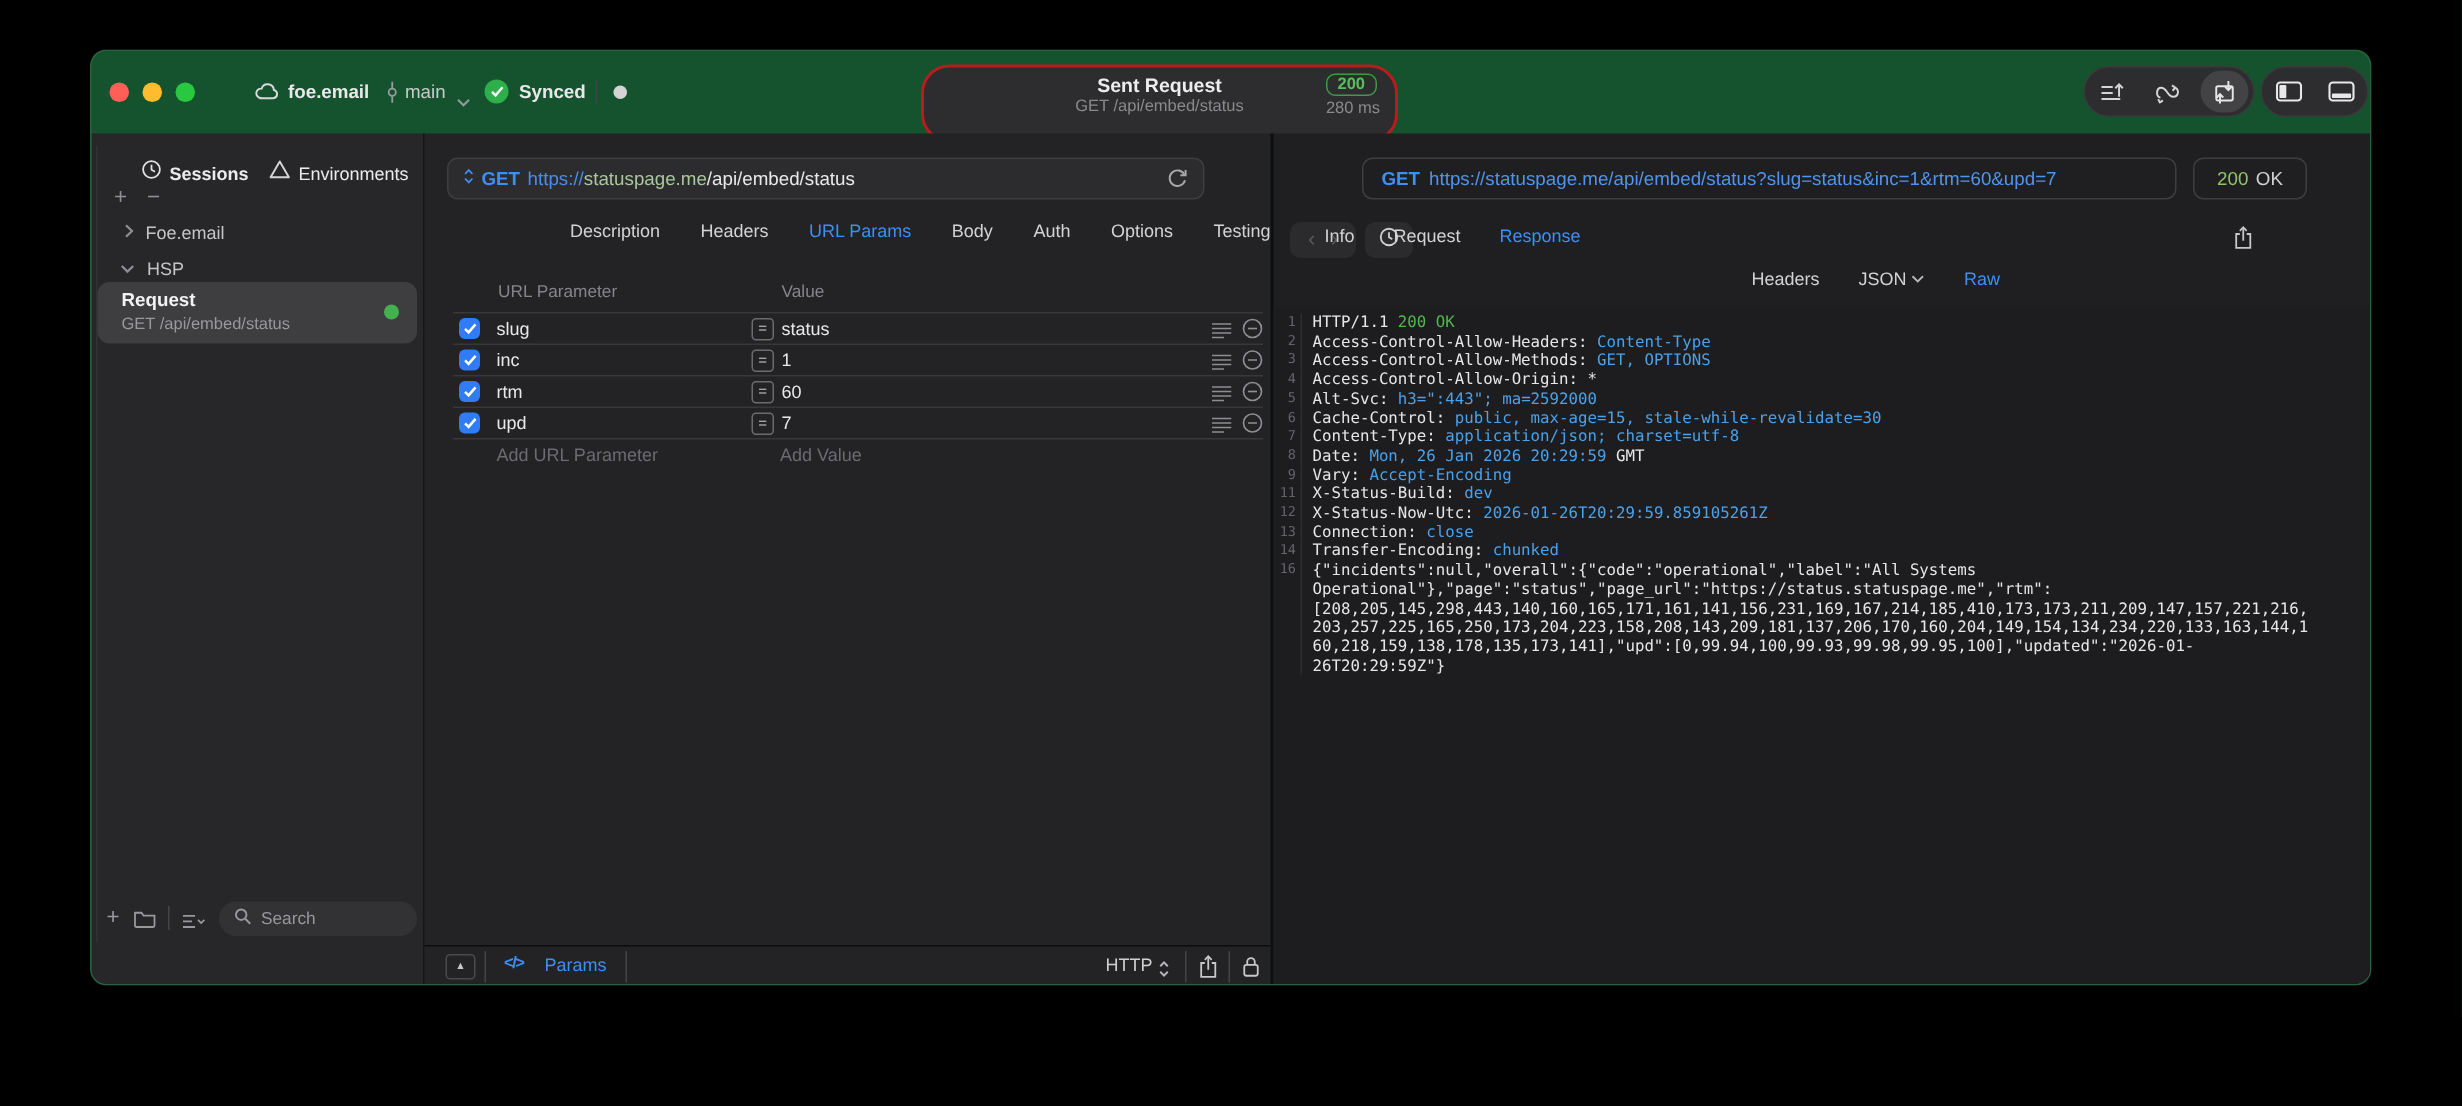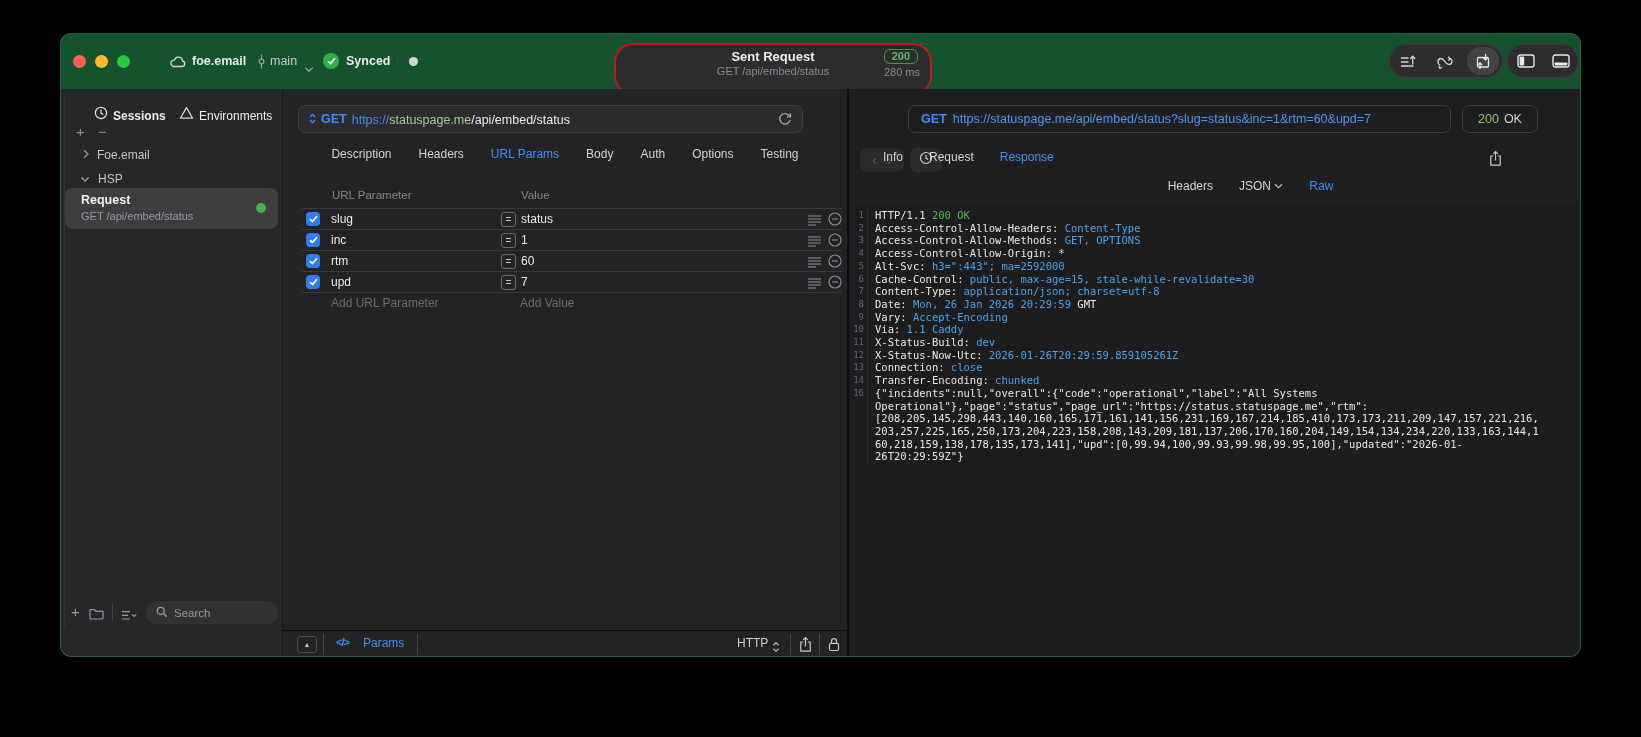--- a/index.html
+++ b/index.html
@@ -36,21 +36,21 @@
   .searchpill{position:absolute;left:85px;top:0;width:132px;height:23px;background:#323235;border-radius:11.5px;display:flex;align-items:center;gap:6px;padding-left:10px;box-sizing:border-box;}
   .search-ph{font-size:11.5px;color:#98989d;}
   
   .middle{position:absolute;left:221px;top:0;width:565px;height:569px;background:#232326;border-left:1px solid #161618;box-sizing:border-box;}
   .urlbar{position:absolute;left:15px;top:16px;width:505px;height:28px;background:#2c2c2e;border:1px solid #3e3e41;border-radius:7px;box-sizing:border-box;display:flex;align-items:center;padding:0 10px;gap:5px;}
   .m-get{color:#3f8ef5;font-weight:bold;font-size:12.5px;}
   .u-scheme{color:#4a8de8;font-size:12.5px;}
   .u-host{color:#a8c79c;font-size:12.5px;}
   .u-path{color:#e9e9eb;font-size:12.5px;}
   .refresh{margin-left:auto;display:flex;}
-  .mtabs{position:absolute;left:0;top:58px;width:100%;display:flex;justify-content:center;gap:27px;font-size:12px;color:#d3d3d5;}
+  .mtabs{position:absolute;left:0;top:58px;width:100%;display:flex;justify-content:flex-end;gap:27px;font-size:12px;color:#d3d3d5;}
   .tab.active{color:#3f8ef5;}
   .thead{position:absolute;top:100px;font-size:11.5px;color:#85858a;}
   .ptable{position:absolute;left:19px;top:119px;width:540px;}
   .prow{position:relative;height:20px;border-top:1px solid #38383b;}
   .cb{position:absolute;left:4px;top:3px;width:14px;height:14px;background:#2f7cf6;border-radius:4px;display:flex;align-items:center;justify-content:center;}
   .pname{position:absolute;left:29px;top:3px;font-size:12px;color:#e8e8ea;}
   .eq{position:absolute;left:199px;top:3px;width:13px;height:13px;border:1px solid #6b6b70;border-radius:3px;color:#c9c9cc;font-size:10px;line-height:13px;text-align:center;}
   .pval{position:absolute;left:219px;top:3px;font-size:12px;color:#e8e8ea;}
   .ricons{position:absolute;right:0;top:3px;display:flex;gap:7px;align-items:center;}
   .addrow{position:relative;height:20px;border-top:1px solid #38383b;font-size:12px;color:#6b6b70;}
@@ -506,24 +506,20 @@
               </div>
               <div class="cline">
                 <span class="ln">8</span>
                 <span class="ctext"><span class="c-p">Date: </span><span class="c-b">Mon, 26 Jan 2026 20:29:59</span><span class="c-p"> GMT</span></span>
               </div>
               <div class="cline">
                 <span class="ln">9</span>
                 <span class="ctext"><span class="c-p">Vary: </span><span class="c-b">Accept-Encoding</span></span>
               </div>
               <div class="cline">
-                <span class="ln">10</span>
-                <span class="ctext"><span class="c-p">Via: </span><span class="c-b">1.1 Caddy</span></span>
-              </div>
-              <div class="cline">
                 <span class="ln">11</span>
                 <span class="ctext"><span class="c-p">X-Status-Build: </span><span class="c-b">dev</span></span>
               </div>
               <div class="cline">
                 <span class="ln">12</span>
                 <span class="ctext"><span class="c-p">X-Status-Now-Utc: </span><span class="c-b">2026-01-26T20:29:59.859105261Z</span></span>
               </div>
               <div class="cline">
                 <span class="ln">13</span>
                 <span class="ctext"><span class="c-p">Connection: </span><span class="c-b">close</span></span>

